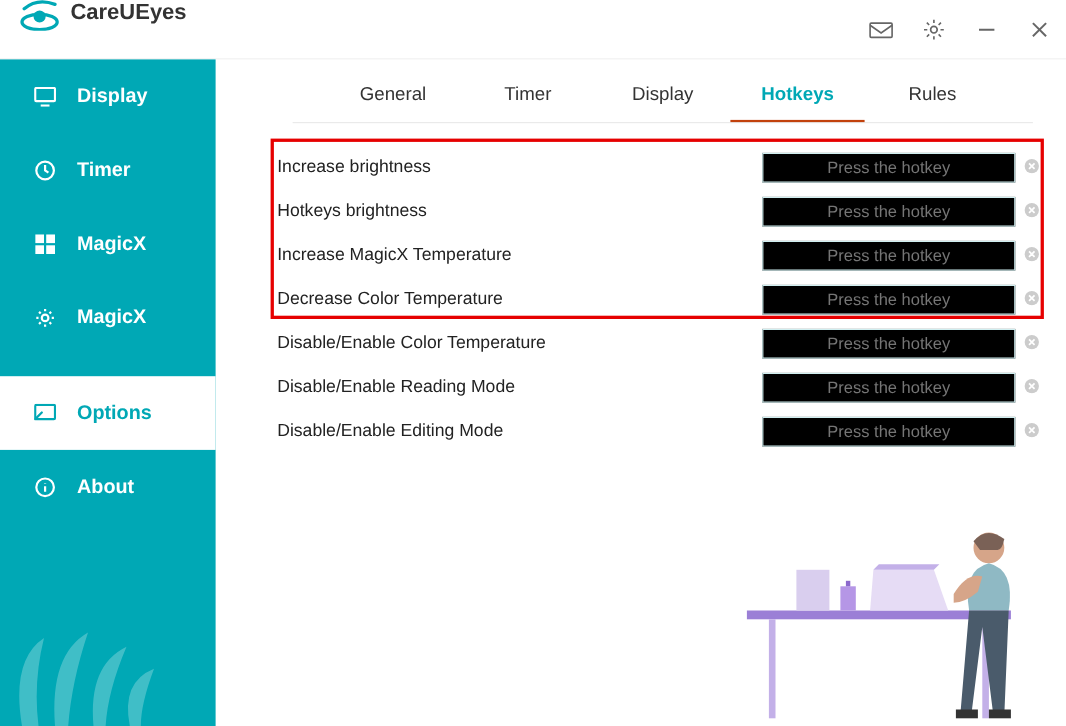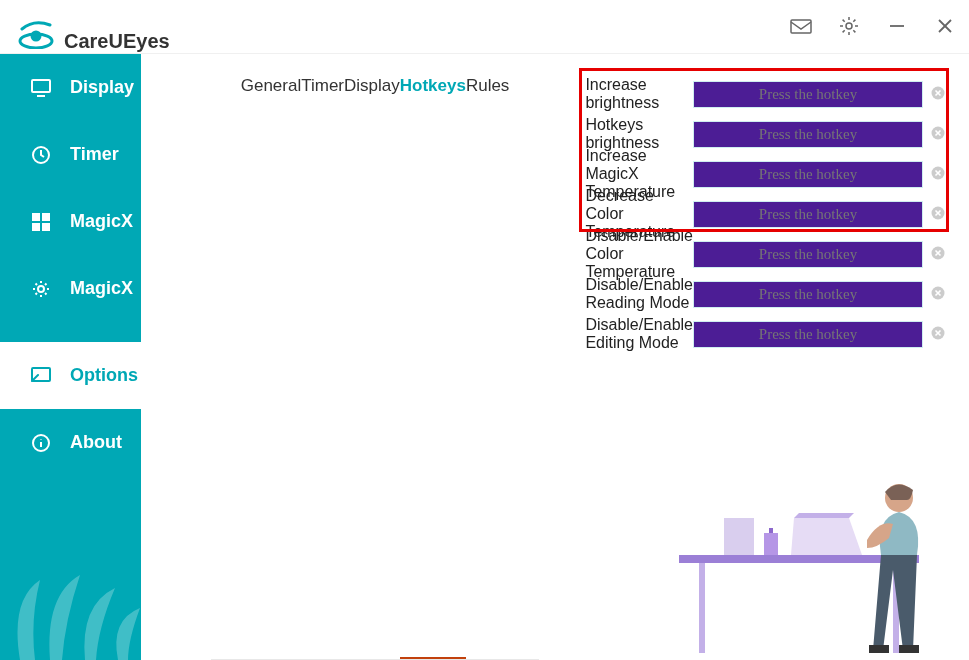--- a/index.html
+++ b/index.html
@@ -12,21 +12,21 @@
 }
 .app {
   width: 969px;
   height: 660px;
   display: flex;
   flex-direction: column;
 }
 .titlebar {
   height: 54px;
   display: flex;
-  align-items: flex-end;
+  align-items: flex-start;
   padding: 0 0 0 18px;
   border-bottom: 1px solid #f0f0f0;
 }
 .logo-icon { margin-right: 10px; }
 .app-title {
   font-size: 20px;
   font-weight: 600;
   color: #333;
 }
 .title-spacer { flex: 1; }
@@ -81,21 +81,21 @@
   left: 0;
   width: 196px;
   height: 180px;
   opacity: 0.25;
   pointer-events: none;
 }
 .main {
   flex: 1;
   position: relative;
   display: flex;
-  flex-direction: row;
+  flex-direction: column;
 }
 .tabs {
   display: flex;
   padding: 12px 30px 0 30px;
   border-bottom: 1px solid #e8e8e8;
   margin: 0 30px;
 }
 .tab {
   flex: 1;
   text-align: center;
@@ -130,25 +130,25 @@
 }
 .hotkey-label {
   flex: 1;
   font-size: 16px;
   color: #222;
 }
 .hotkey-input {
   width: 230px;
   height: 27px;
   border: 1px solid #cfeef0;
-  background: #4c1d95;
+  background: #000000;
   text-align: center;
   font-size: 15px;
   color: #888;
-  font-family: Liberation Serif, serif;
+  font-family: Liberation Sans, sans-serif;
 }
 .clear-icon {
   width: 30px;
   text-align: center;
   color: #bbb;
   cursor: pointer;
   font-size: 14px;
 }
 .illustration {
   position: absolute;

